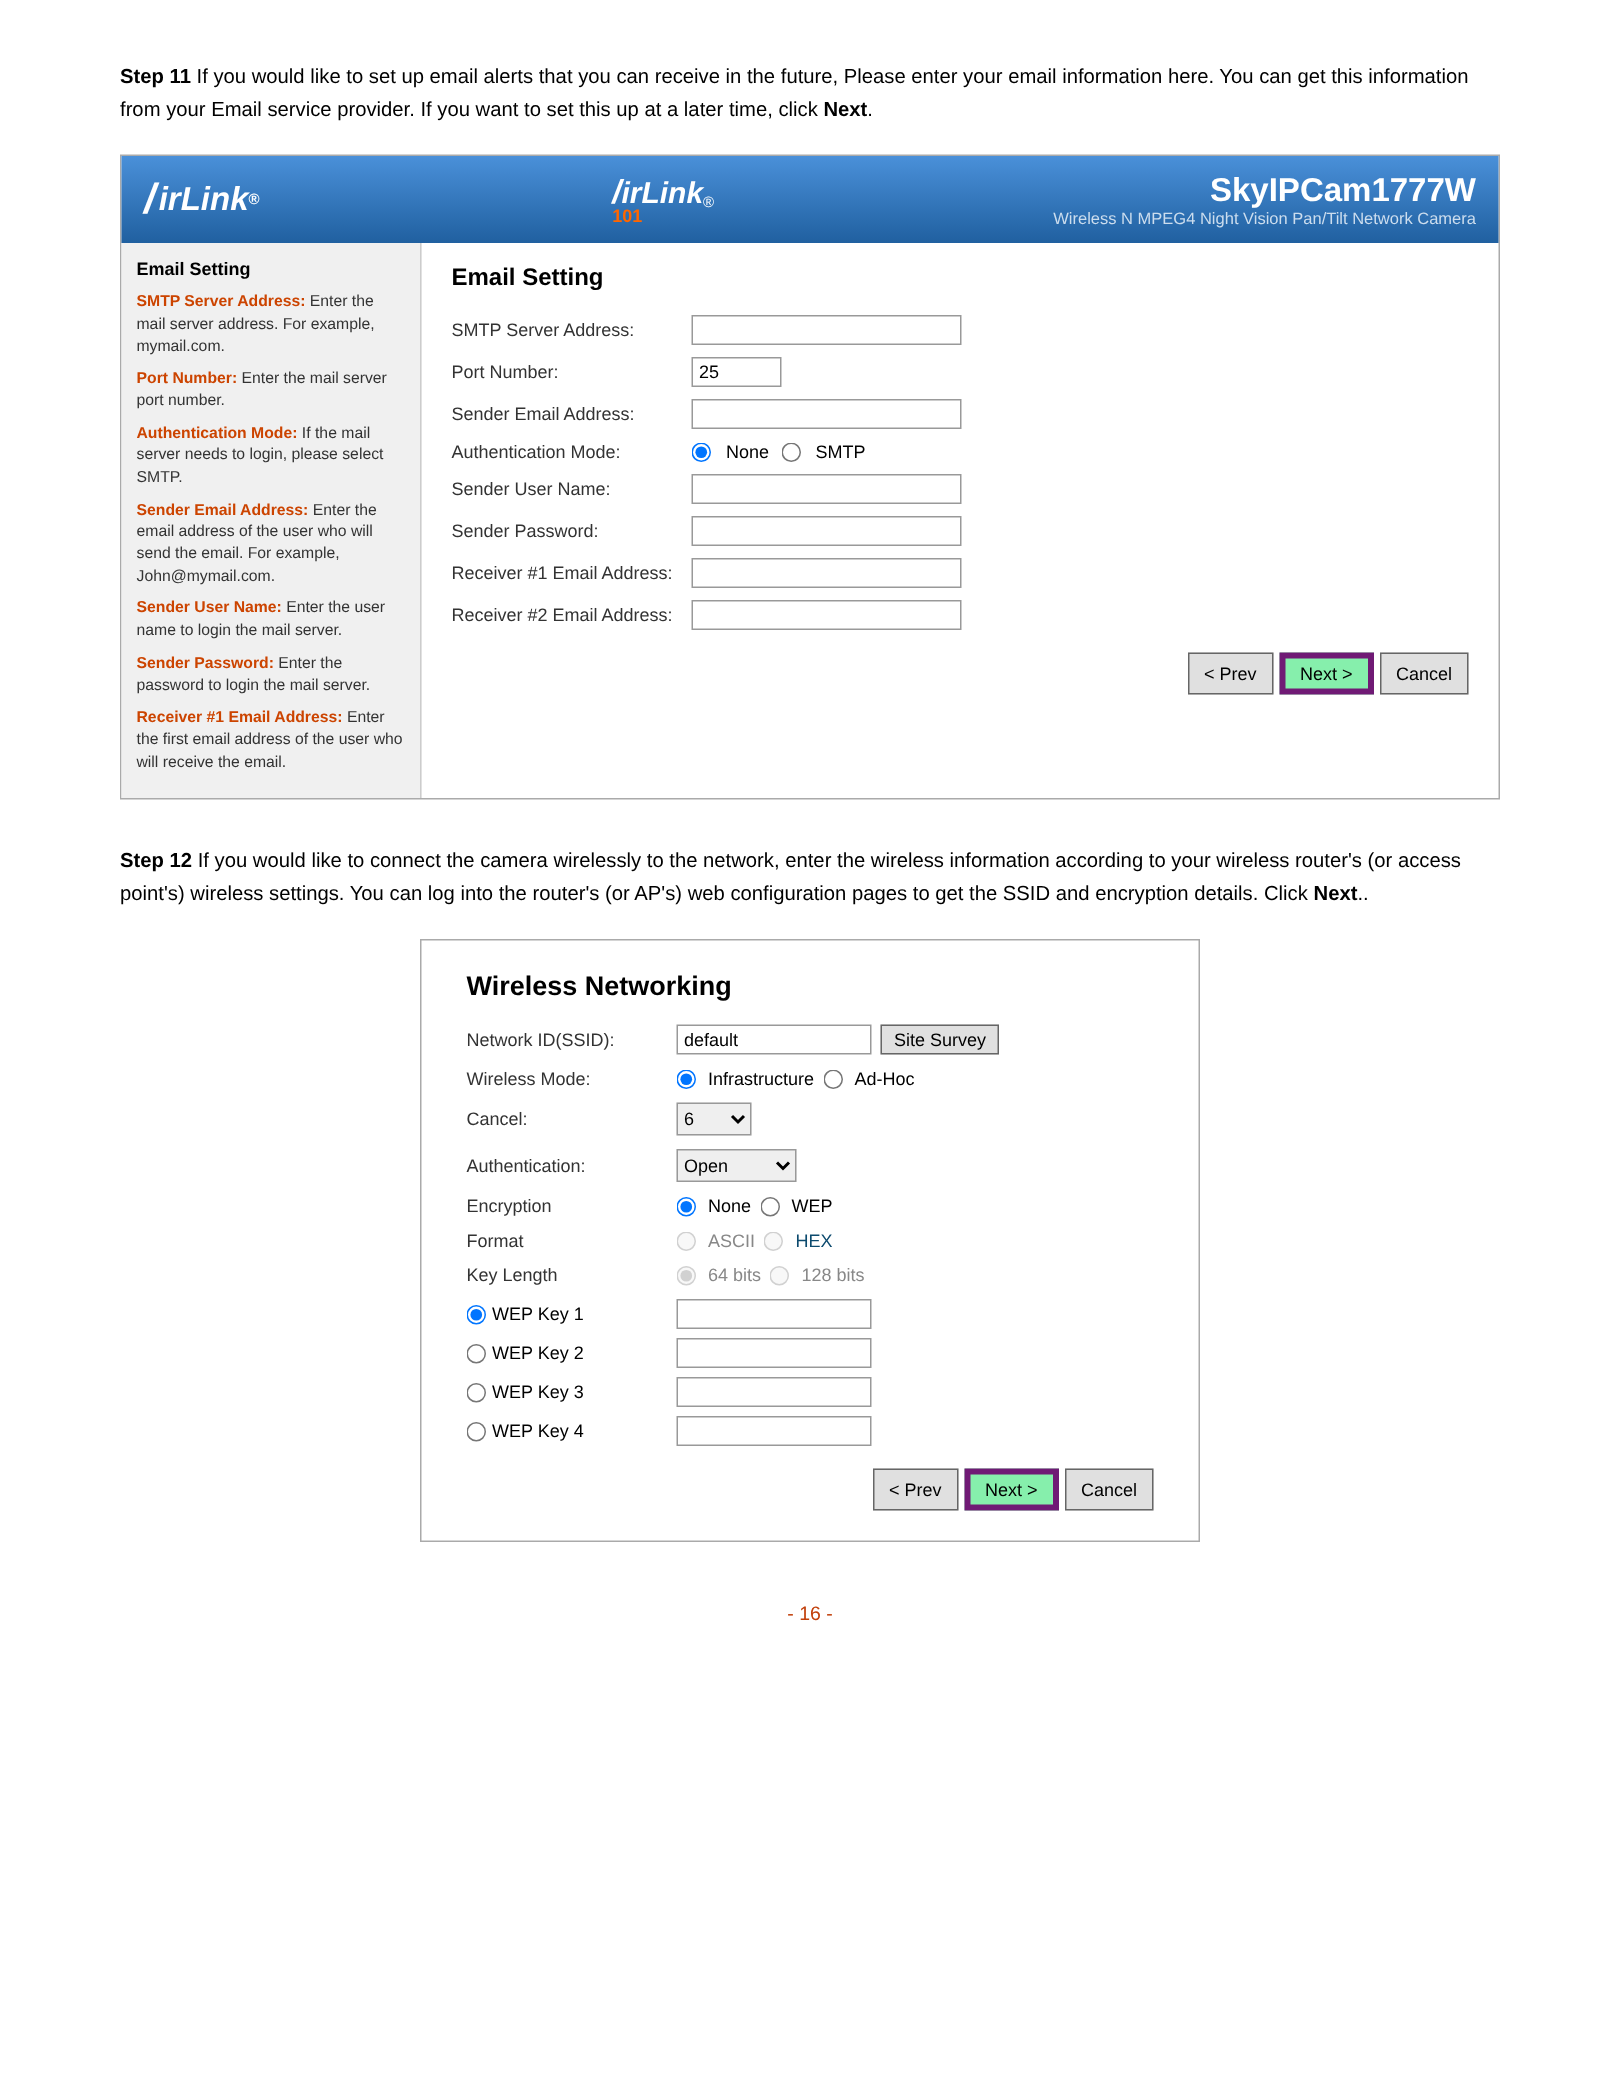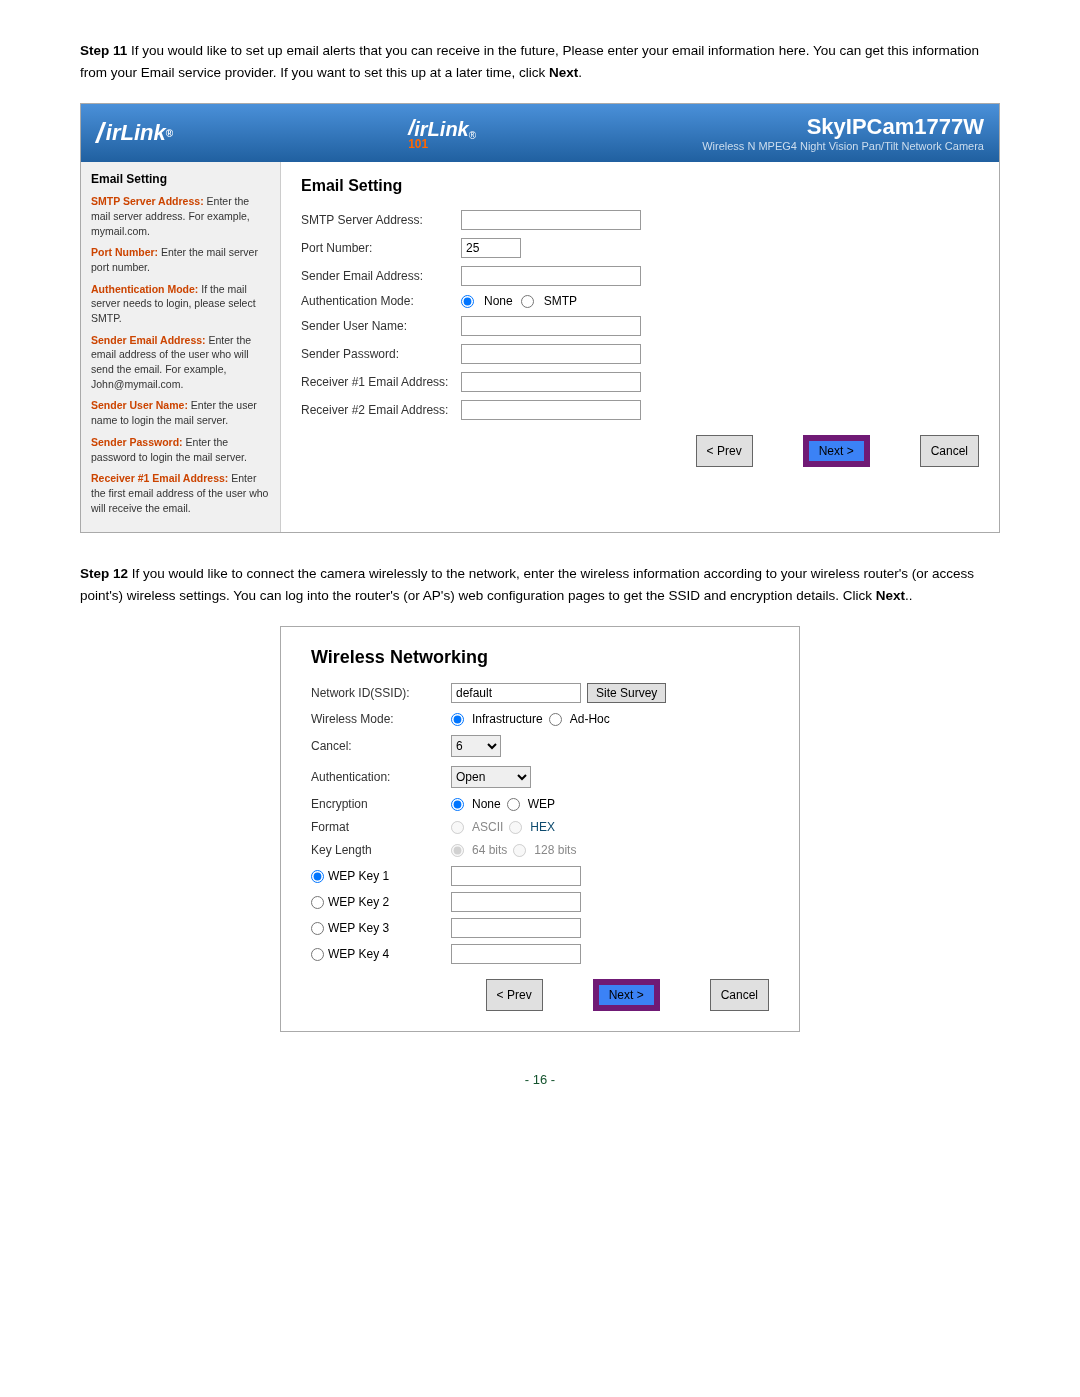--- a/index.html
+++ b/index.html
@@ -137,25 +137,24 @@
       justify-content: flex-end;
       margin-top: 15px;
       gap: 4px;
     }
     .btn {
       padding: 3px 10px;
       font-size: 12px;
       border: 1px solid #666;
       background: #e0e0e0;
       cursor: pointer;
-      margin-left: 46px;
     }
     .btn-next {
-      border: 6px solid #701a75;
-      background: #3b82f6;
+      border: 4px solid #701a75;
+      background: #86efac;
     }
 
     
     .wireless-panel {
       border: 1px solid #aaa;
       padding: 20px 30px;
       margin-bottom: 30px;
       background: #fff;
       width: 520px;
       margin-left: auto;
@@ -218,21 +217,21 @@
     .wep-key-input {
       width: 130px;
       height: 20px;
       border: 1px solid #999;
       font-size: 12px;
     }
     .page-number {
       text-align: center;
       margin-top: 40px;
       font-size: 13px;
-      color: #14532d;
+      color: #c2410c;
     }
   </style>
 </head>
 <body>
 
 <p class="step-text">
   <strong>Step 11</strong>
   <span>If you would like to set up email alerts that you can receive in the future, Please enter your email information here.  You can get this information from your Email service provider.  If you want to set this up at a later time, click </span><strong>Next</strong><span>.</span>
 </p>
 

